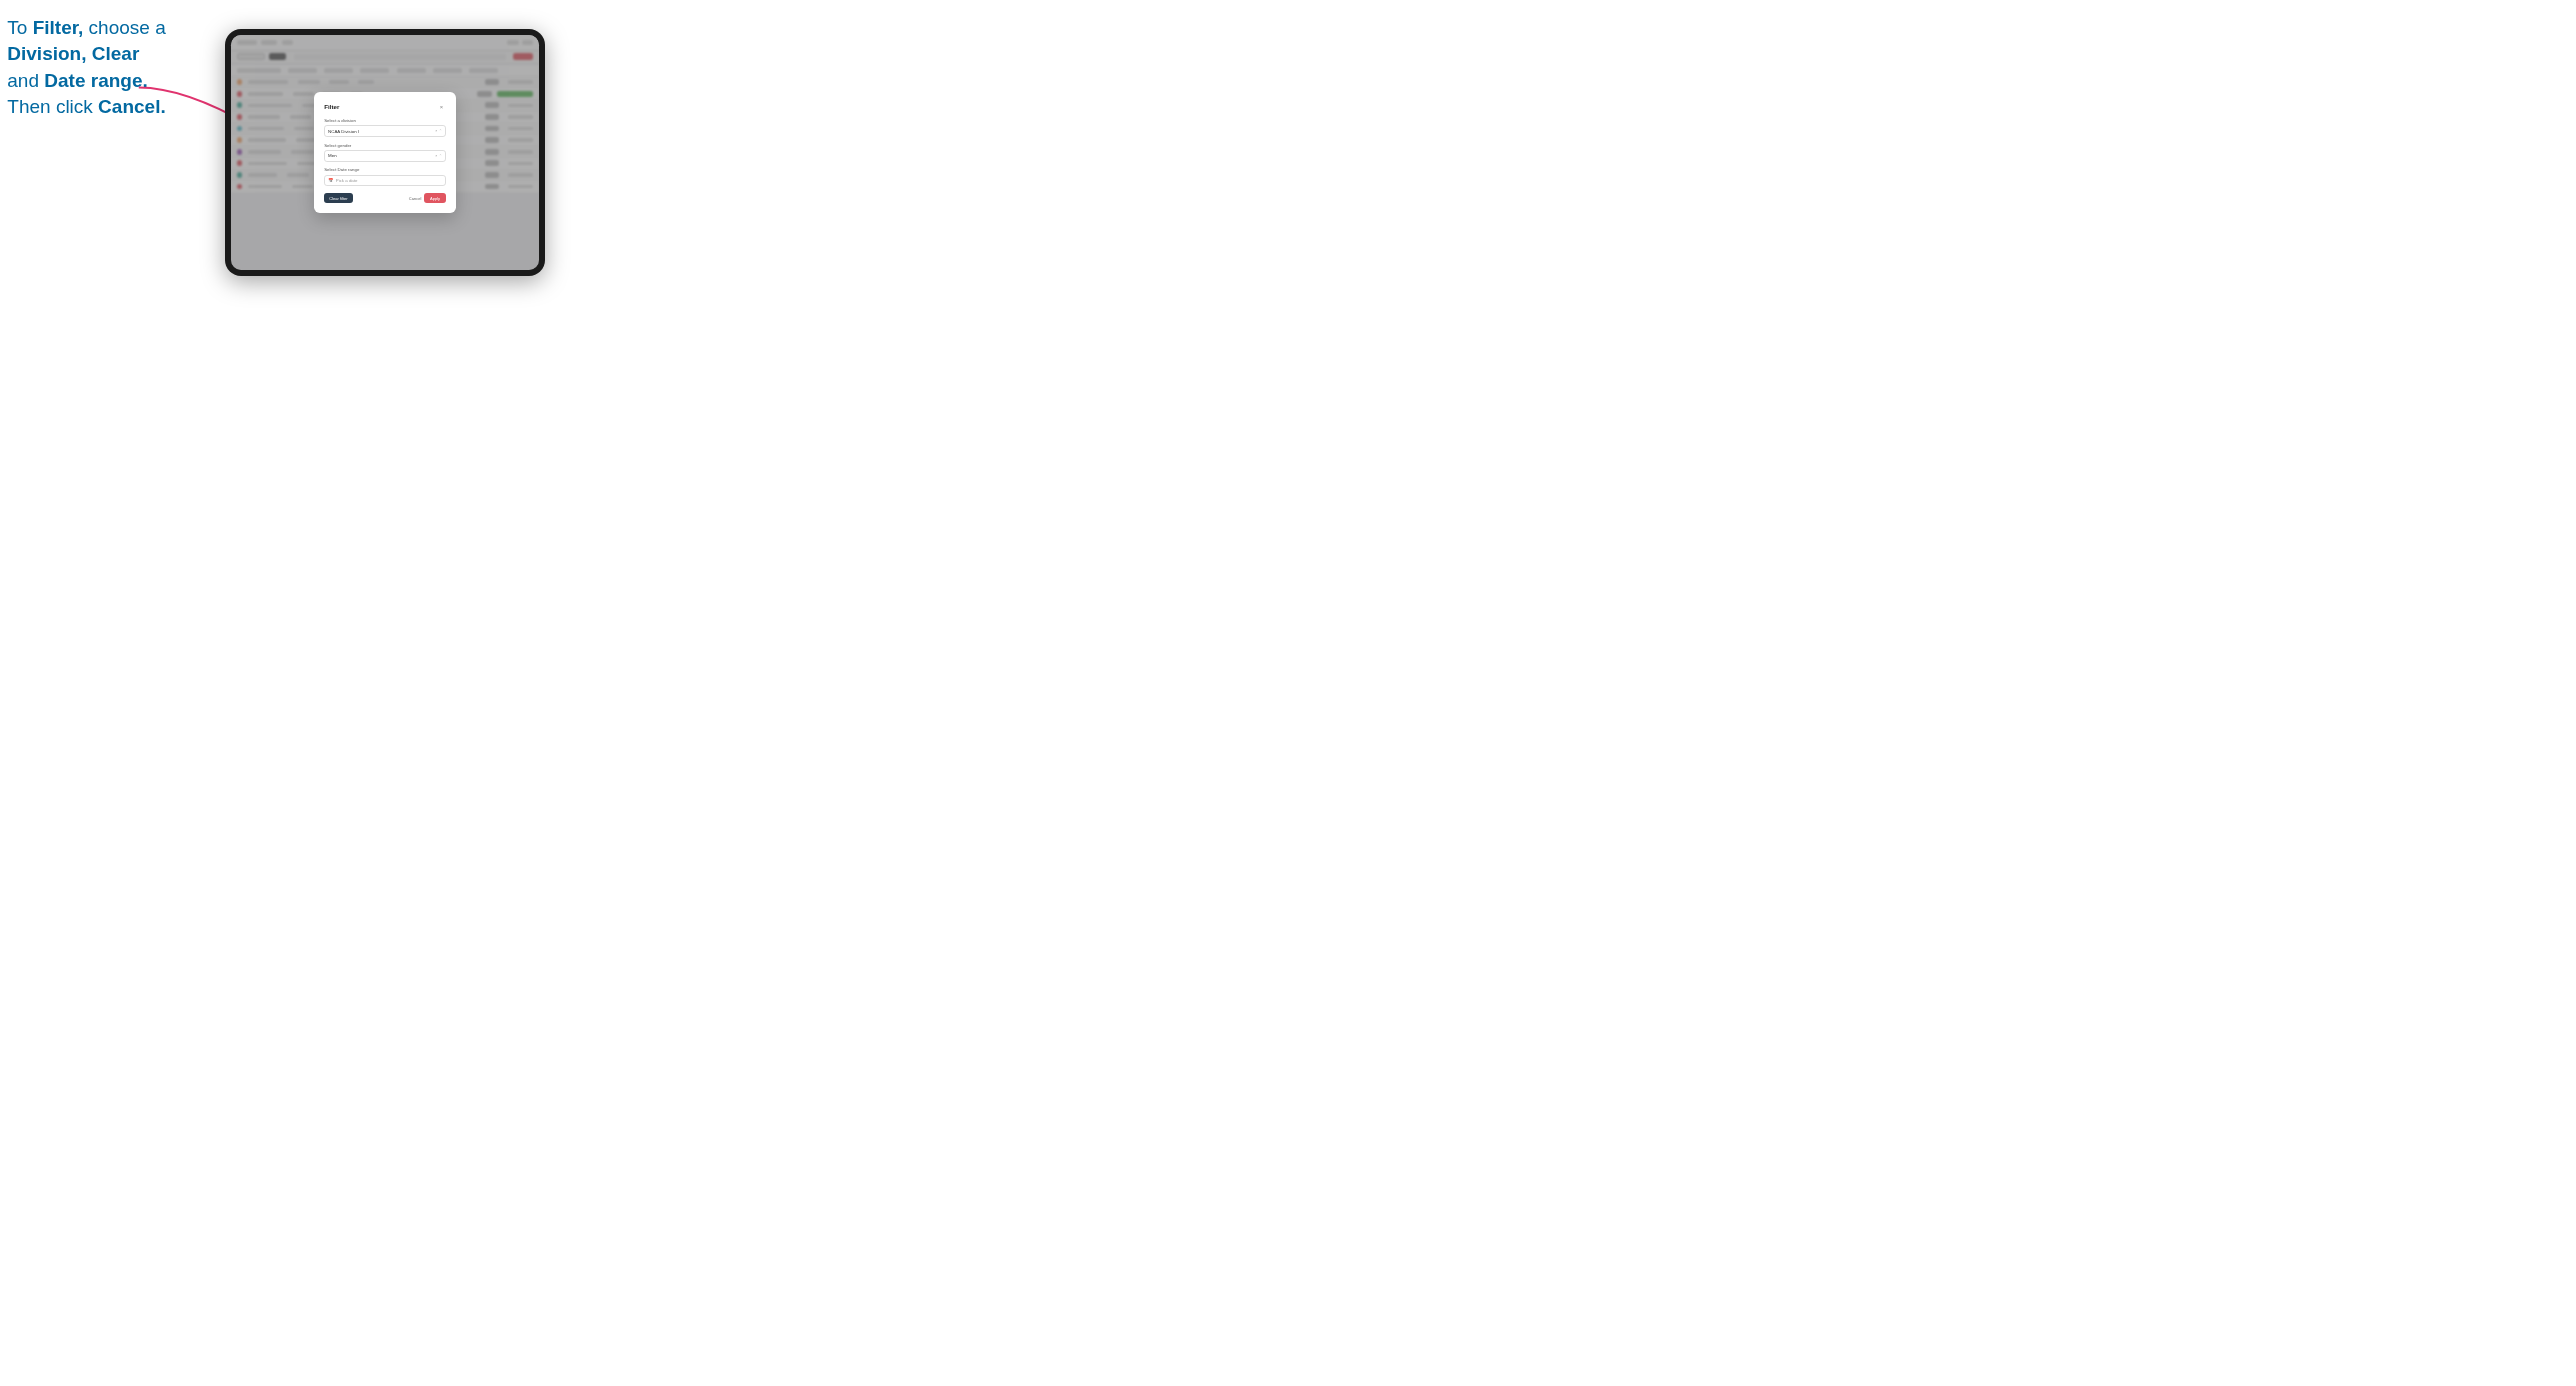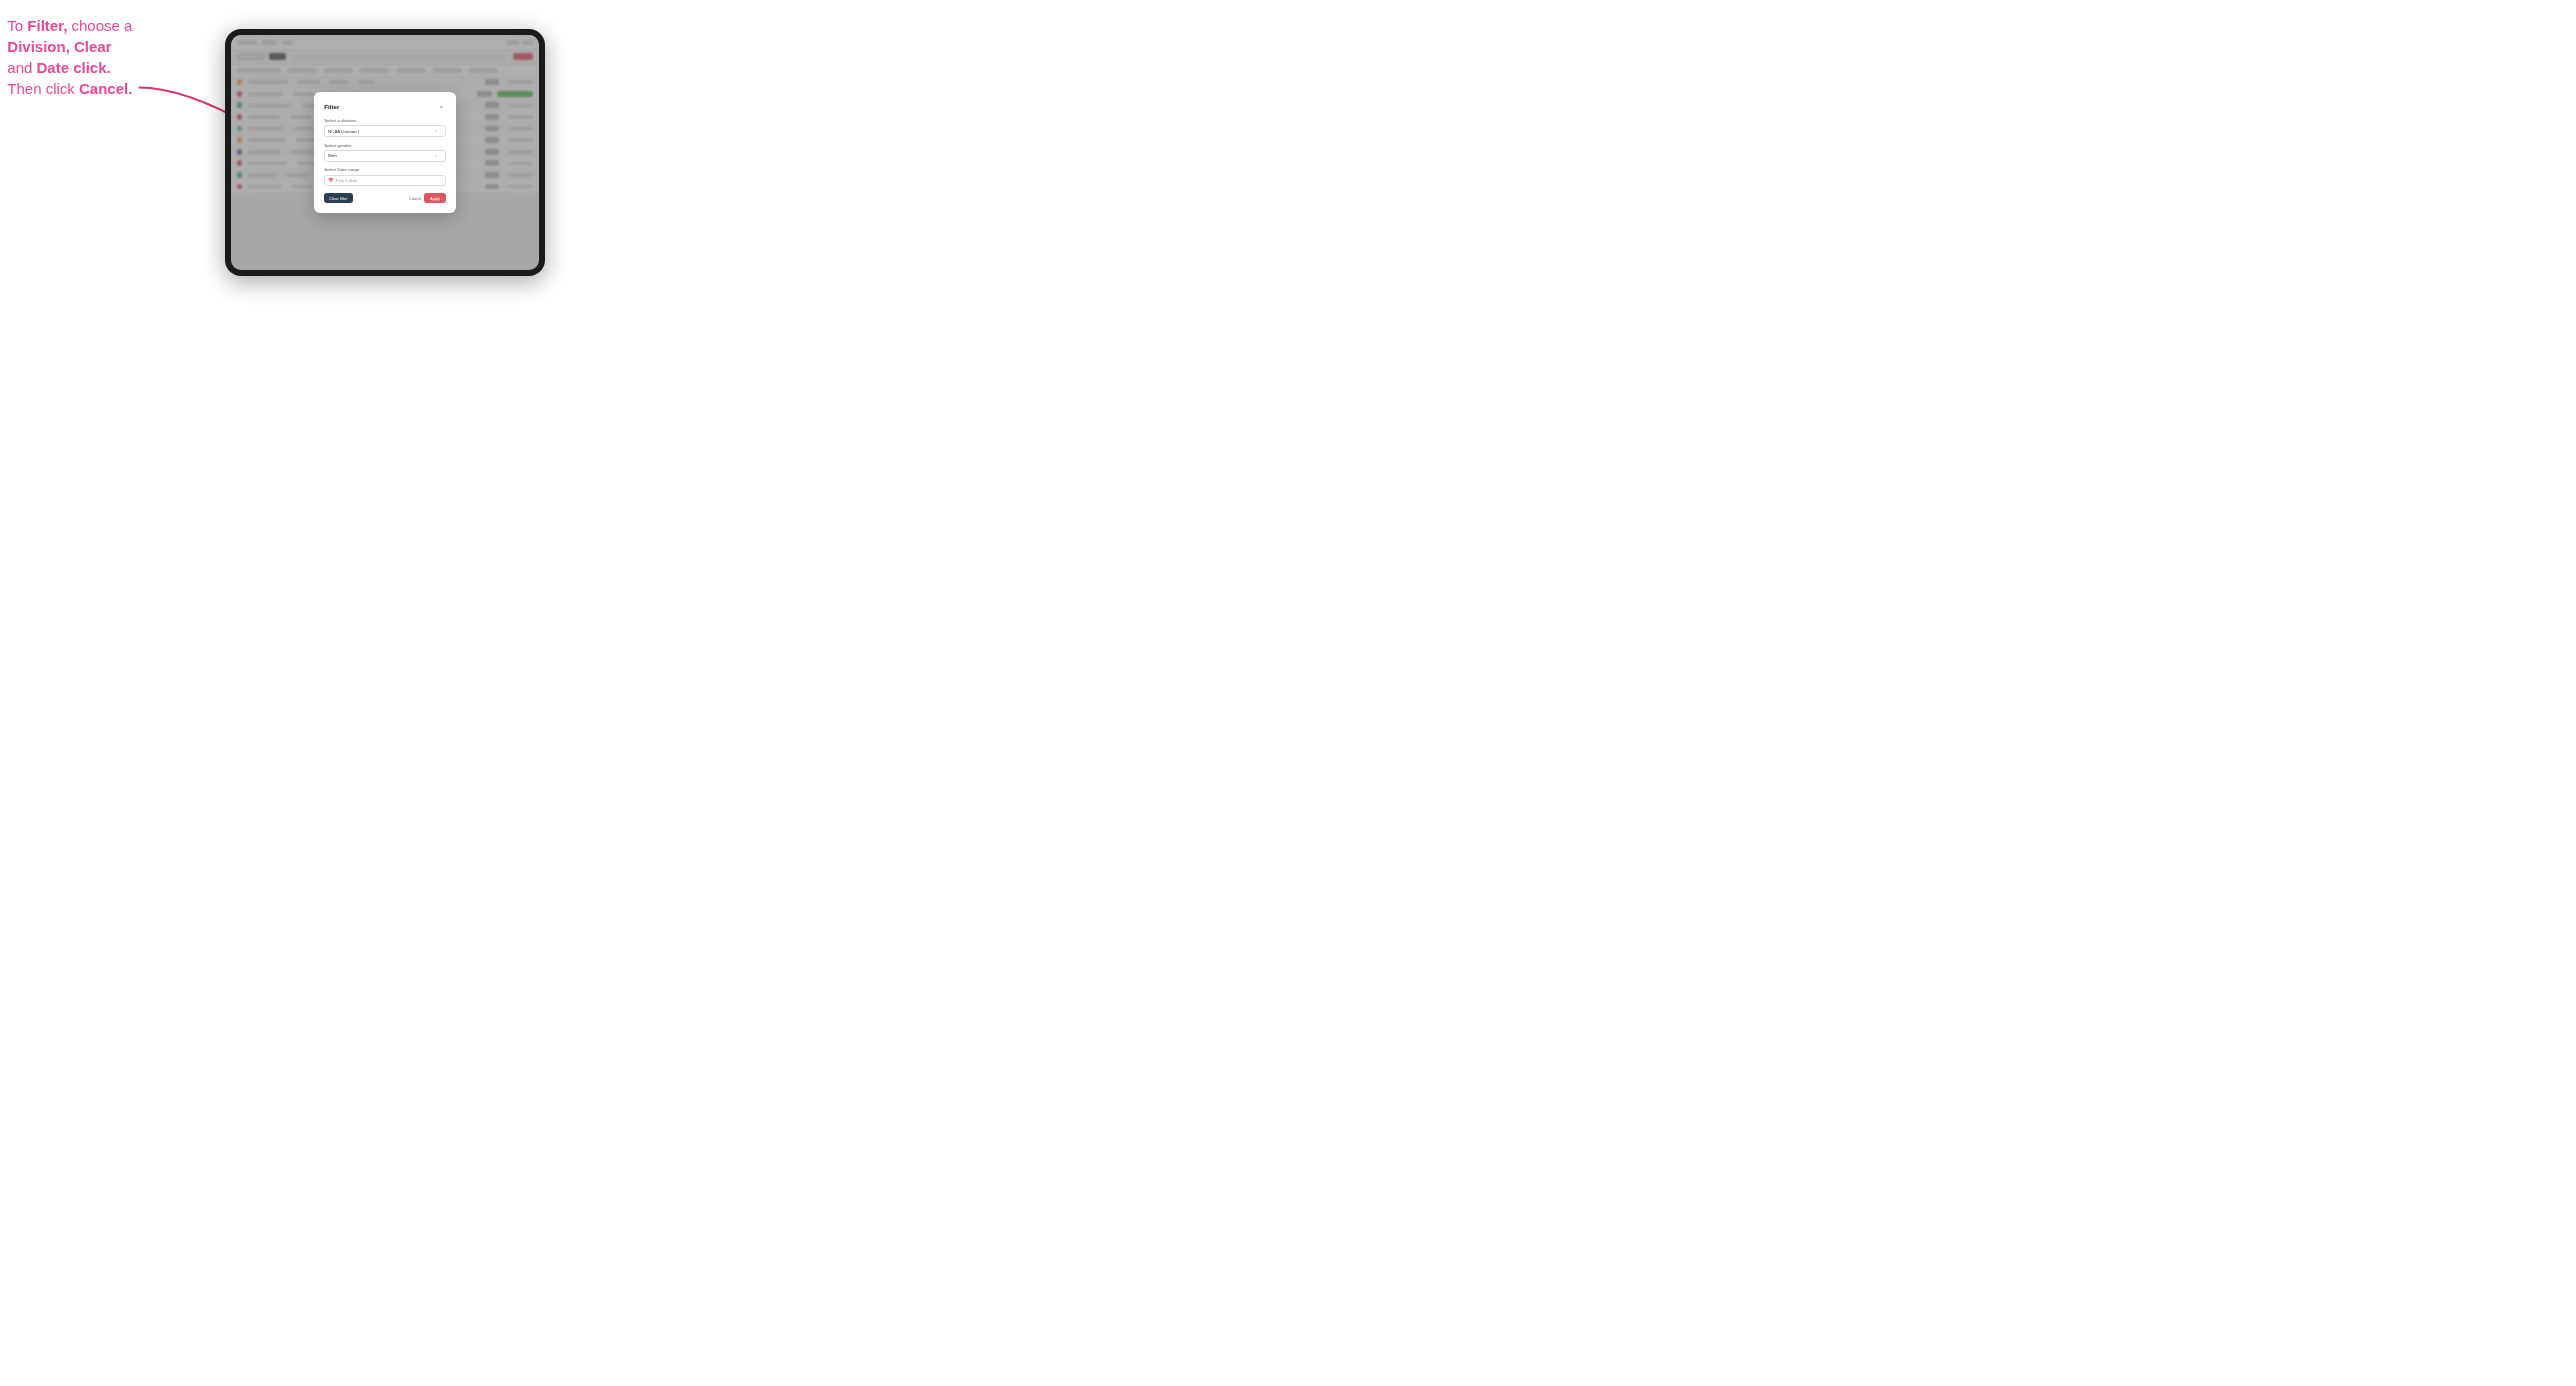--- a/index.html
+++ b/index.html
@@ -11,23 +11,23 @@
       overflow: hidden;
       position: relative;
     }
 
     
     .instruction-area {
       position: absolute;
       left: 7.3px;
       top: 14.5px;
       width: 218px;
-      font-size: 15px;
+      font-size: 19px;
       line-height: 1.4;
-      color: #ec4899;
+      color: #0369a1;
     }
     .instruction-area .bold { font-weight: 700; }
 
     
     .arrow-svg {
       position: absolute;
       left: 102px;
       top: 73px;
       width: 291px;
       height: 145px;
@@ -315,21 +315,21 @@
       cursor: pointer;
       font-weight: 500;
     }
   </style>
 </head>
 <body>
 
 <div class="instruction-area">
   <span>To <span class="bold">Filter,</span> choose a</span><br>
   <span class="bold">Division, Clear</span><br>
-  <span>and <span class="bold">Date click.</span></span><br>
+  <span>and <span class="bold">Date range.</span></span><br>
   <span>Then click <span class="bold">Cancel.</span></span>
 </div>
 
 <svg class="arrow-svg" viewBox="0 0 400 200" fill="none" xmlns="http://www.w3.org/2000/svg">
   <defs>
     <marker id="arrowhead" markerWidth="8" markerHeight="8" refX="6" refY="3" orient="auto">
       <polygon points="0 0, 8 3, 0 6" fill="#e0336e"></polygon>
     </marker>
   </defs>
   <path d="M 50 20 C 150 20, 280 120, 340 165" stroke="#e0336e" stroke-width="3" fill="none" marker-end="url(#arrowhead)"></path>

